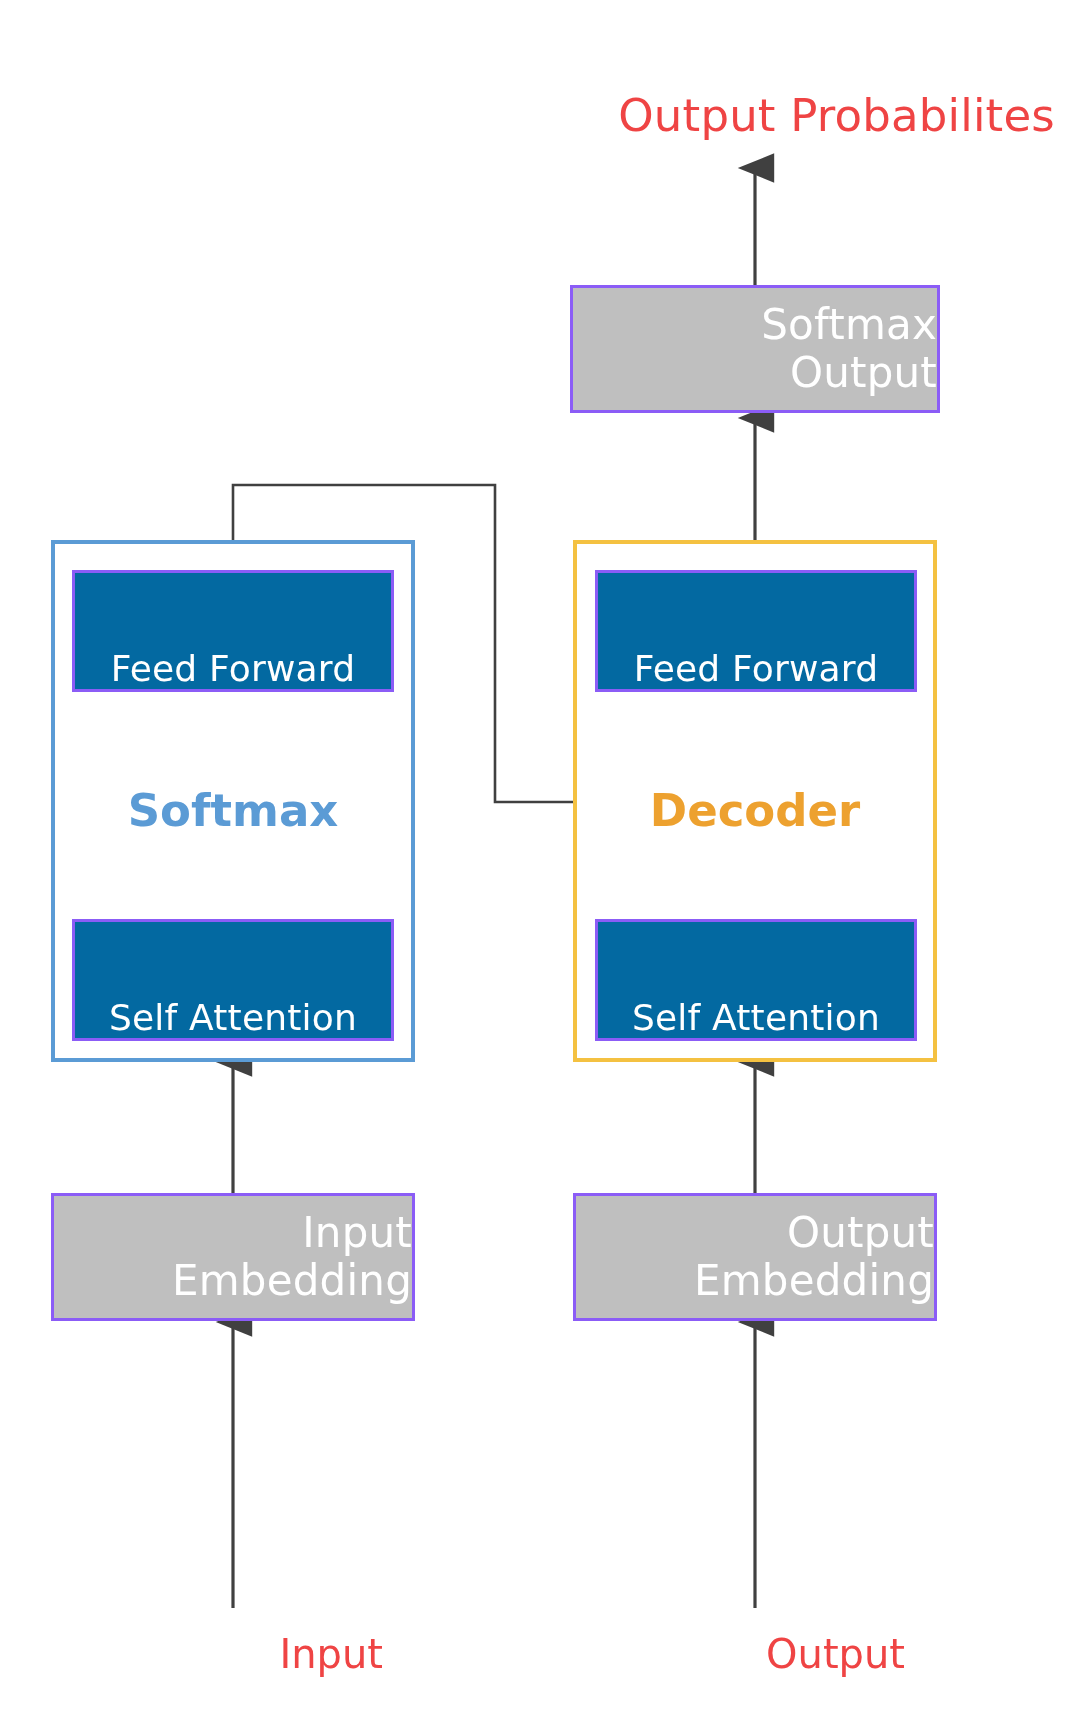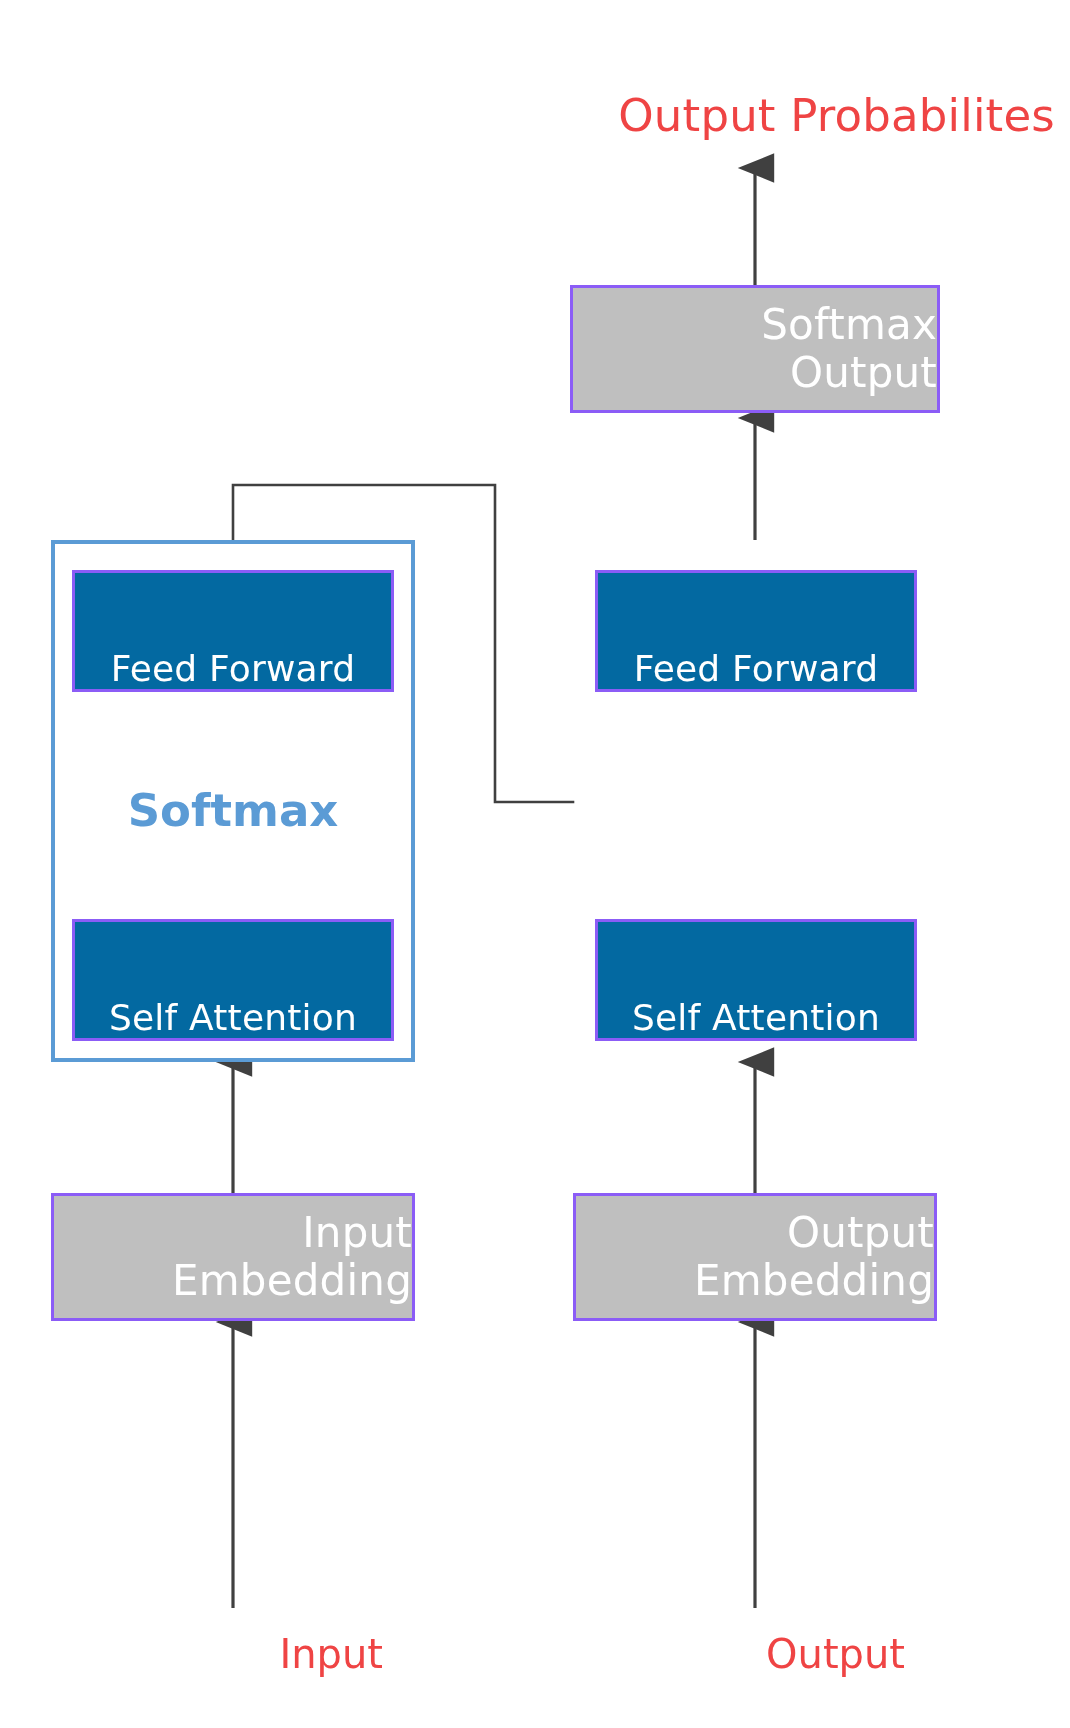--- a/index.html
+++ b/index.html
@@ -120,20 +120,23 @@
   </div>
 
   <div class="stack encoder" style="left:51px; top:540px; width:364px; height:522px;">
     <div class="stack-title enc" style="top:240px;">Softmax</div>
   </div>
 
   <div class="gbox dark" style="left:72px; top:570px; width:322px; height:122px;">Feed Forward</div>
 
   <div class="gbox dark" style="left:72px; top:919px; width:322px; height:122px;">Self Attention</div>
 
+  <div class="stack decoder" style="left:573px; top:540px; width:364px; height:522px;">
+    <div class="stack-title dec" style="top:240px;">Decoder</div>
+  </div>
 
   <div class="gbox dark" style="left:595px; top:570px; width:322px; height:122px;">Feed Forward</div>
 
   <div class="gbox dark" style="left:595px; top:919px; width:322px; height:122px;">Self Attention</div>
 
   <div class="gbox light" style="left:51px; top:1193px; width:364px; height:128px; flex-direction:column;">
     <span>Input</span>
     <span>Embedding</span>
   </div>
 

